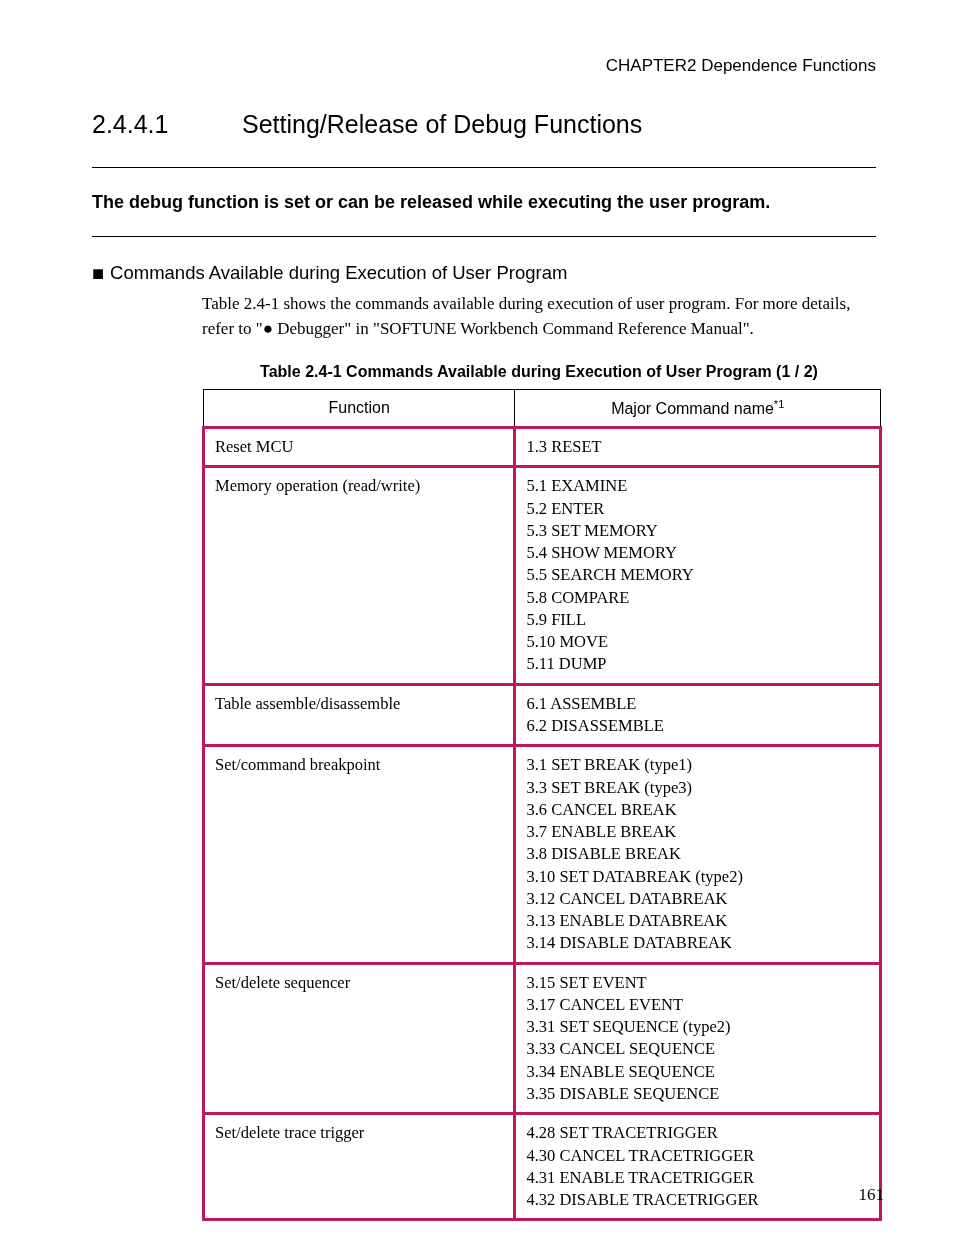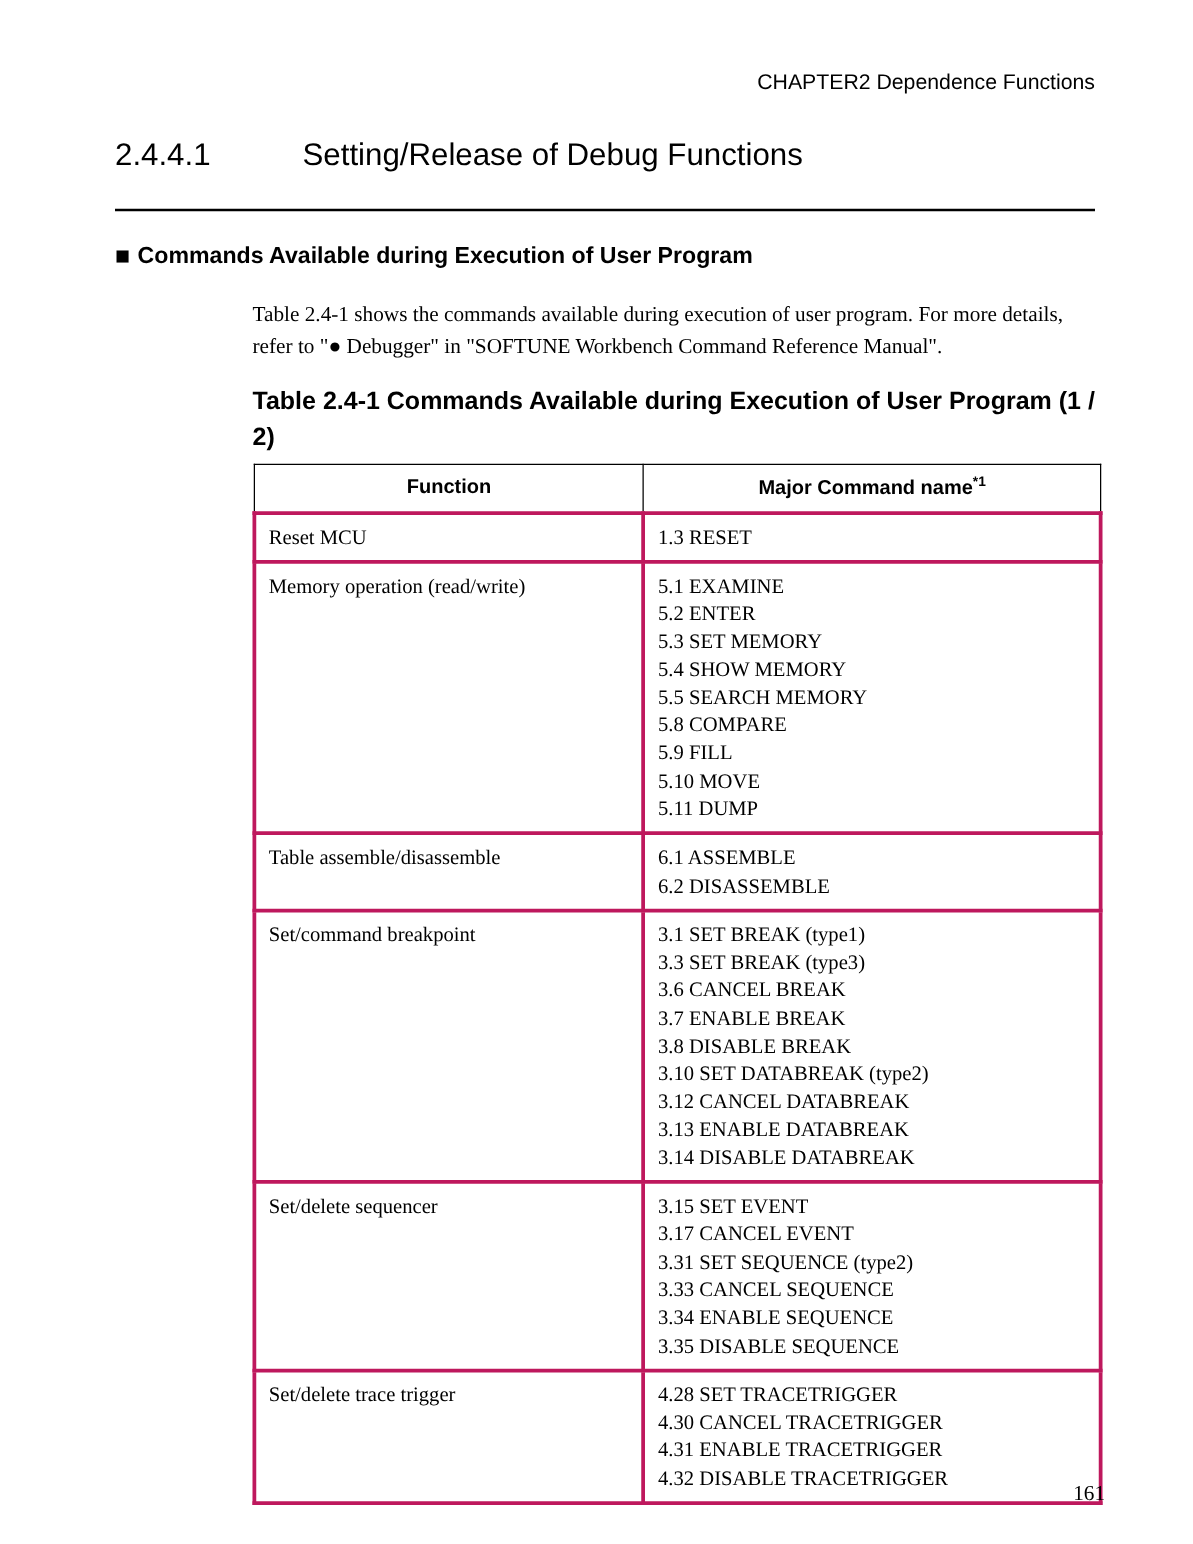--- a/index.html
+++ b/index.html
@@ -7,49 +7,50 @@
         font-family:"Times New Roman",Times,serif;box-sizing:border-box;
         padding:56px 78px 0 92px;}
   .chapter-header{font-family:Arial,Helvetica,sans-serif;font-size:17px;
         text-align:right;margin-bottom:34px;}
   .section-title{font-family:Arial,Helvetica,sans-serif;font-weight:normal;
         font-size:25px;margin:0 0 28px 0;}
   .section-title .num{display:inline-block;width:150px;}
   .hr{border:none;border-top:1.5px solid #000;margin:0;}
   .summary{font-family:Arial,Helvetica,sans-serif;font-weight:bold;
         font-size:18px;margin:22px 0 22px 0;line-height:1.35;}
-  .sub-h{font-family:Arial,Helvetica,sans-serif;font-weight:bold;
-        font-size:18.5px;margin:24px 0 24px 0;}
+  .sub-h{font-family:Arial,Helvetica,sans-serif;font-weight:normal;
+        font-size:18.5px;margin:24px 0 8px 0;}
   .sub-h .square{font-size:20px;position:relative;top:1px;margin-right:6px;}
   .body-block{margin-left:110px;font-size:17px;line-height:1.45;}
   .body-block p{margin:4px 0 18px 0;}
   .tbl-caption{font-family:Arial,Helvetica,sans-serif;font-weight:bold;
-        font-size:20px;margin:10px 0 6px 0;}
+        font-size:16px;margin:10px 0 6px 0;text-align:center;}
   table.cmd{border-collapse:collapse;width:680px;margin-left:110px;
         font-size:16.5px;}
-  table.cmd th{font-family:Arial,Helvetica,sans-serif;font-weight:bold;
+  table.cmd th{font-family:Arial,Helvetica,sans-serif;font-weight:normal;
         font-size:16px;border:1px solid #000;padding:8px 16px;text-align:center;}
   table.cmd td{border:3px solid #be185d;padding:7px 10px 7px 10px;vertical-align:top;
         line-height:1.35;}
   table.cmd td.fn{width:46%;}
   .sup{font-size:11px;vertical-align:super;}
   .page-num{position:absolute;bottom:30px;right:70px;font-size:17px;}
 </style>
 </head>
 <body>
 
 <div class="page">
 
   <div class="chapter-header">CHAPTER2  Dependence Functions</div>
 
   <h1 class="section-title">
     <span class="num">2.4.4.1</span><span>Setting/Release of Debug Functions</span>
   </h1>
 
   <hr class="hr">
+  <div class="summary">The debug function is set or can be released while executing the user program.</div>
   <hr class="hr">
 
   <div class="sub-h">
     <span class="square">■</span><span>Commands Available during Execution of User Program</span>
   </div>
 
   <div class="body-block">
     <p>Table 2.4-1 shows the commands available during execution of user program. For more details, refer to "● Debugger" in "SOFTUNE Workbench Command Reference Manual".</p>
     <div class="tbl-caption">Table 2.4-1  Commands Available during Execution of User Program (1 / 2)</div>
   </div>

